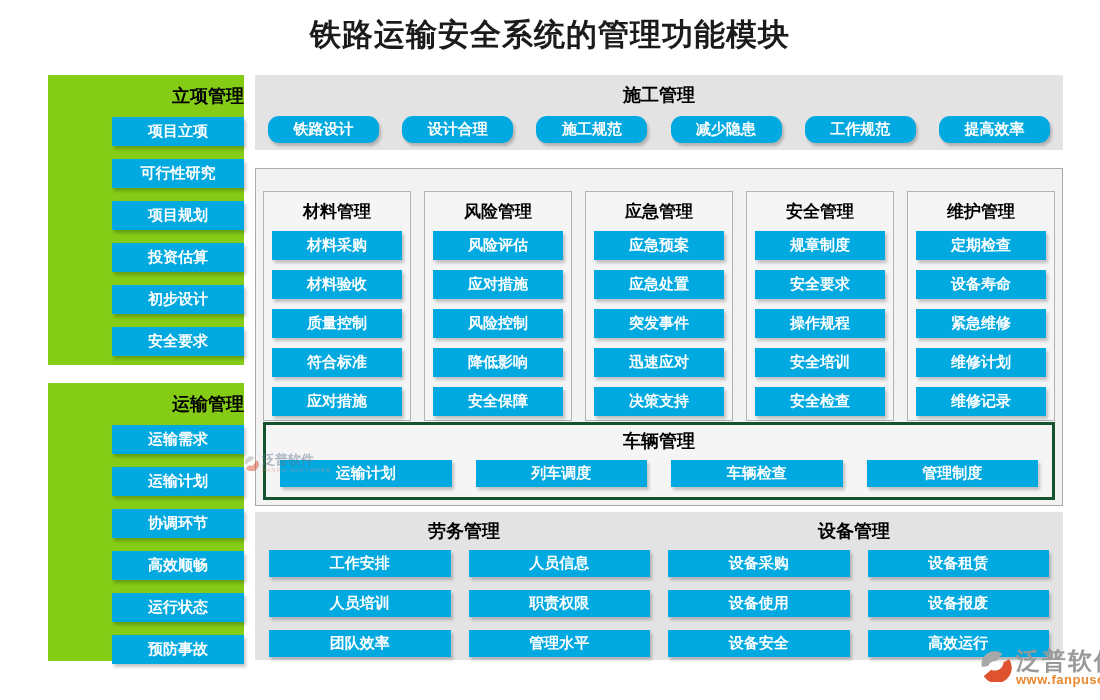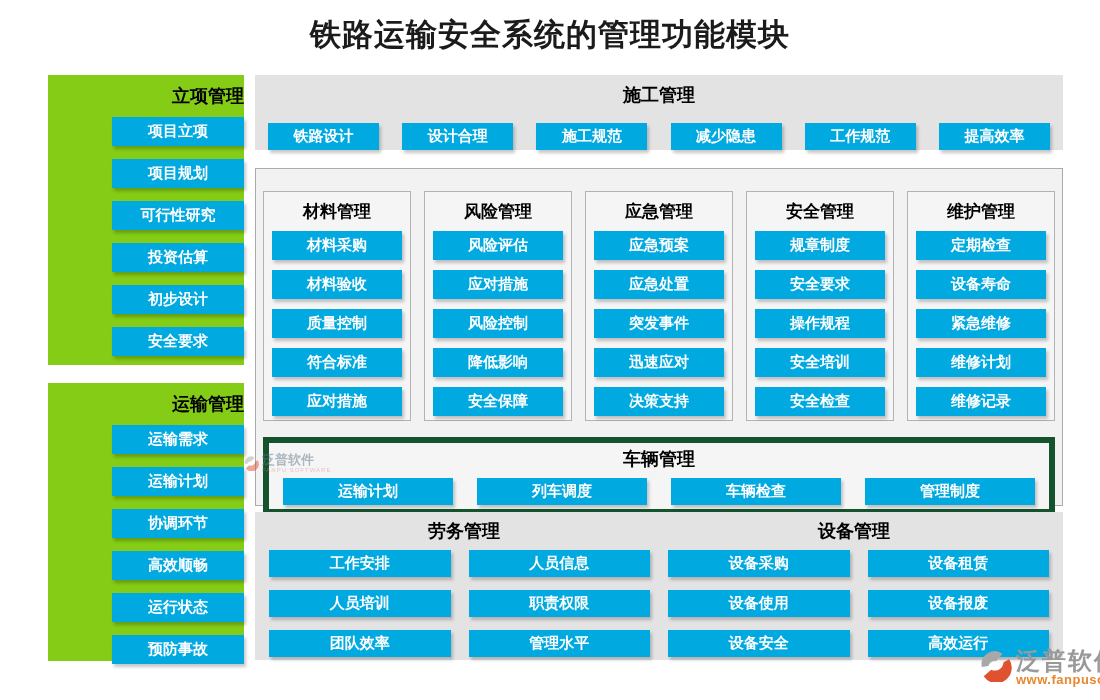--- a/index.html
+++ b/index.html
@@ -29,41 +29,41 @@
   #panel-transport{top:383px;height:278px;}
   .side-panel .hdr{font-size:18px;margin-bottom:9px;}
   .side-panel .stack{display:flex;flex-direction:column;gap:13px;}
   .side-panel .btn{width:132px;height:29px;}
 
   
   .top-panel{
     position:absolute;left:255px;top:75px;width:808px;height:75px;
     background:#e3e3e3;box-sizing:border-box;padding-top:8px;
   }
-  .top-panel .hdr{text-align:center;font-size:18px;margin-bottom:16px;}
+  .top-panel .hdr{text-align:center;font-size:18px;margin-bottom:9px;}
   .top-panel .row{display:flex;justify-content:space-between;padding:0 13px;}
-  .top-panel .btn{width:111px;height:27px;}
+  .top-panel .btn{width:111px;height:27px;border-radius:11px;}
 
   
   .mid-container{
     position:absolute;left:255px;top:168px;width:808px;height:338px;
     background:#f2f2f2;border:1px solid #ababab;box-sizing:border-box;
     padding:22px 7px;
   }
   .mid-cols{display:flex;gap:13px;height:230px;}
   .mid-col{
     flex:1;background:#f5f5f5;border:1px solid #b3b3b3;box-sizing:border-box;
     display:flex;flex-direction:column;padding:5px 8px;
   }
   .mid-col .hdr{text-align:center;font-size:17px;margin:3px 0 8px;}
   .mid-col .stack{display:flex;flex-direction:column;gap:10px;}
   .mid-col .btn{height:29px;}
 
   .vehicle-box{
-    margin-top:16px;background:#f5f5f5;border:6px solid #14532d;
+    margin-top:1px;background:#f5f5f5;border:3px solid #14532d;
     box-sizing:border-box;height:78px;padding:4px 14px;
   }
   .vehicle-box .hdr{text-align:center;font-size:18px;margin-bottom:7px;}
   .vehicle-box .row{display:flex;gap:24px;}
   .vehicle-box .btn{flex:1;height:27px;}
 
   
   .bottom-panel{
     position:absolute;left:255px;top:512px;width:808px;height:148px;
     background:#e3e3e3;box-sizing:border-box;padding:7px 14px 0;
@@ -93,22 +93,22 @@
 </style>
 </head>
 <body>
 
 <div class="title">铁路运输安全系统的管理功能模块</div>
 
 <div class="side-panel" id="panel-initiation">
   <div class="hdr">立项管理</div>
   <div class="stack">
     <div class="btn">项目立项</div>
+    <div class="btn">可行性研究</div>
     <div class="btn">项目规划</div>
-    <div class="btn">可行性研究</div>
     <div class="btn">投资估算</div>
     <div class="btn">初步设计</div>
     <div class="btn">安全要求</div>
   </div>
 </div>
 
 <div class="side-panel" id="panel-transport">
   <div class="hdr">运输管理</div>
   <div class="stack">
     <div class="btn">运输需求</div>

